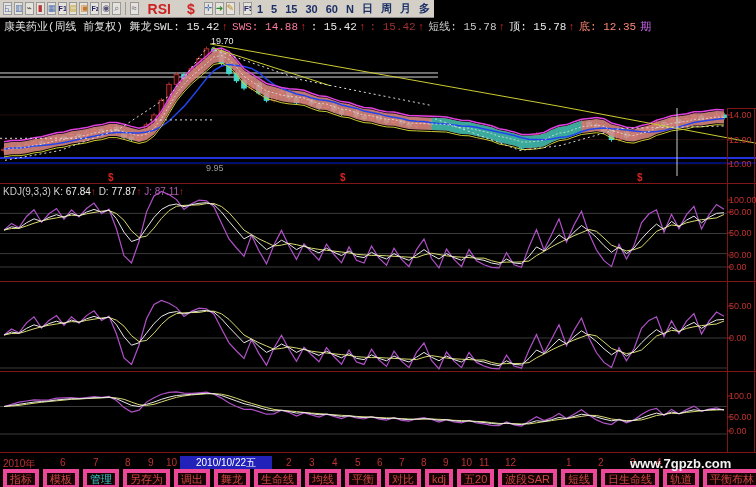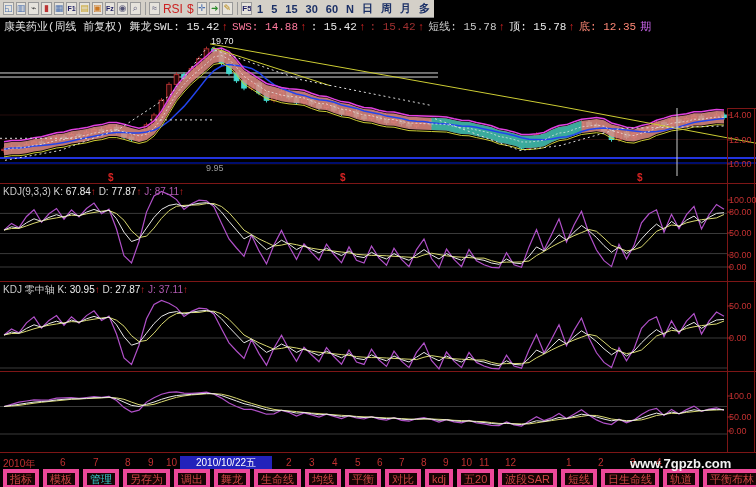--- a/index.html
+++ b/index.html
@@ -4,21 +4,21 @@
 <style>
   html,body{margin:0;padding:0;background:#222;}
   *{box-sizing:border-box;font-family:"Liberation Sans","DejaVu Sans",sans-serif;}
   #app{position:relative;width:756px;height:487px;background:#000;overflow:hidden;}
 
   
   #toolbar{position:absolute;left:0;top:0;width:434px;height:18px;background:#d4d0c8;
            border-bottom:1px solid #8a8a8a;display:flex;align-items:center;padding-left:2px;}
   .tbi{width:15px;height:13px;margin:0 1px;border:1px solid #9a9a9a;background:#e6e3dc;
        font-size:9px;line-height:11px;text-align:center;overflow:hidden;}
-  .tbt{font-size:12px;font-weight:normal;margin:0 1px;padding:0 1px;}
+  .tbt{font-size:14px;font-weight:bold;margin:0 7px;padding:0 1px;}
   .tsep{width:1px;height:13px;background:#999;margin:0 3px;}
   .period{font-size:11px;font-weight:bold;color:#1a2f66;margin:0 4px;}
 
   
   #titlebar{position:absolute;left:0;top:18px;width:756px;height:16px;background:#000;
             font-size:11px;line-height:16px;white-space:nowrap;overflow:hidden;}
   #titlebar span{margin-right:2px;font-family:Liberation Mono, monospace;}
   .stockname{color:#e2e2e2;margin-left:4px;margin-right:16px;}
   .f-white{color:#e8e8e8;} .f-pink{color:#ff7a9e;} .f-dim{color:#a03030;}
   .f-silver{color:#c8c8c8;} .f-salmon{color:#ff8877;} .f-purple{color:#cc66ee;}
@@ -457,26 +457,20 @@
       <line x1="716.5" x2="716.5" y1="453" y2="455.5" stroke="#8a1a1a" stroke-width="1"></line>
       <line x1="724" x2="724" y1="453" y2="455.5" stroke="#8a1a1a" stroke-width="1"></line>
     </svg>
 
   <div class="phead" style="top:186px">
     <span>KDJ(9,3,3)</span>
     <span class="plab">K:</span> <span class="pv">67.84</span><span class="arrow">↑</span>
     <span class="plab">D:</span> <span class="pv">77.87</span><span class="arrow">↑</span>
     <span class="pj">J:</span> <span class="pj">87.11</span><span class="arrow">↑</span>
   </div>
-  <div class="phead" style="top:284px">
-    <span>KDJ 零中轴</span>
-    <span class="plab">K:</span> <span class="pv">30.95</span><span class="arrow">↑</span>
-    <span class="plab">D:</span> <span class="pv">27.87</span><span class="arrow">↑</span>
-    <span class="pj">J:</span> <span class="pj">37.11</span><span class="arrow">↑</span>
-  </div>
 
   <div class="chartlab" style="left:211px;top:36px;color:#e8e8e8">19.70</div>
   <div class="chartlab" style="left:206px;top:163px;color:#999999">9.95</div>
 
   <div id="axlabs">
       <div class="axlab" style="left: 729px; top: 110px;">14.00</div>
       <div class="axlab" style="left: 729px; top: 135px;">12.00</div>
       <div class="axlab" style="left: 729px; top: 159px;">10.00</div>
       <div class="axlab" style="left: 729px; top: 195px;">100.00</div>
       <div class="axlab" style="left: 729px; top: 207px;">80.00</div>

